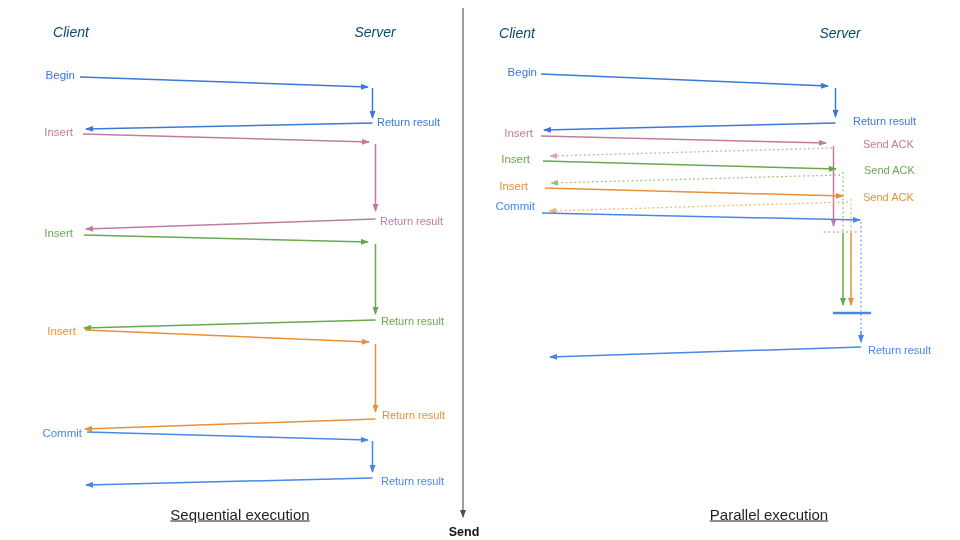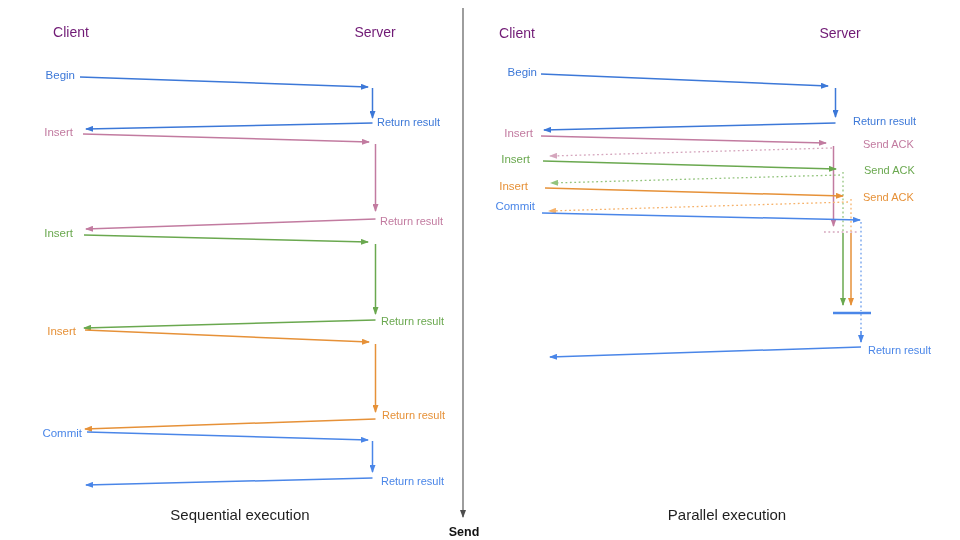--- a/index.html
+++ b/index.html
@@ -12,29 +12,31 @@
     font-family: "Liberation Sans", sans-serif;
   }
   svg.scene { position: absolute; left: 0; top: 0; }
   svg text { font-family: "Liberation Sans", sans-serif; }
   svg text.op-label { font-size: 11.5px; }
   svg text.msg-label { font-size: 11px; }
   .hdr {
     position: absolute;
     transform: translate(-50%, -50%);
     font-size: 14px;
-    color: #701a75;
+    font-style: italic;
+    color: #0c4a6e;
     white-space: nowrap;
   }
   .panel-title {
     position: absolute;
     transform: translate(-50%, -50%);
     font-size: 15px;
     color: #1f1f1f;
     white-space: nowrap;
+    text-decoration: underline;
   }
   .time-label {
     position: absolute;
     transform: translate(-50%, -50%);
     font-size: 12.5px;
     font-weight: 600;
     color: #111111;
     white-space: nowrap;
   }
 </style>
@@ -153,16 +155,16 @@
         <text x="868" y="350" dy="0.35em" text-anchor="start" fill="#4a86e8" class="msg-label">Return result</text>
       </g>
     </svg>
 
   <div class="hdr" style="left:71px; top:32px;">Client</div>
   <div class="hdr" style="left:375px; top:32px;">Server</div>
   <div class="hdr" style="left:517px; top:33px;">Client</div>
   <div class="hdr" style="left:840px; top:33px;">Server</div>
 
   <div class="panel-title" style="left:240px; top:514px;">Sequential execution</div>
-  <div class="panel-title" style="left:727px; top:514px;">Parallel execution</div>
+  <div class="panel-title" style="left:769px; top:514px;">Parallel execution</div>
 
   <div class="time-label" style="left:464px; top:532px;">Send</div>
 </div>
 
 </body></html>

